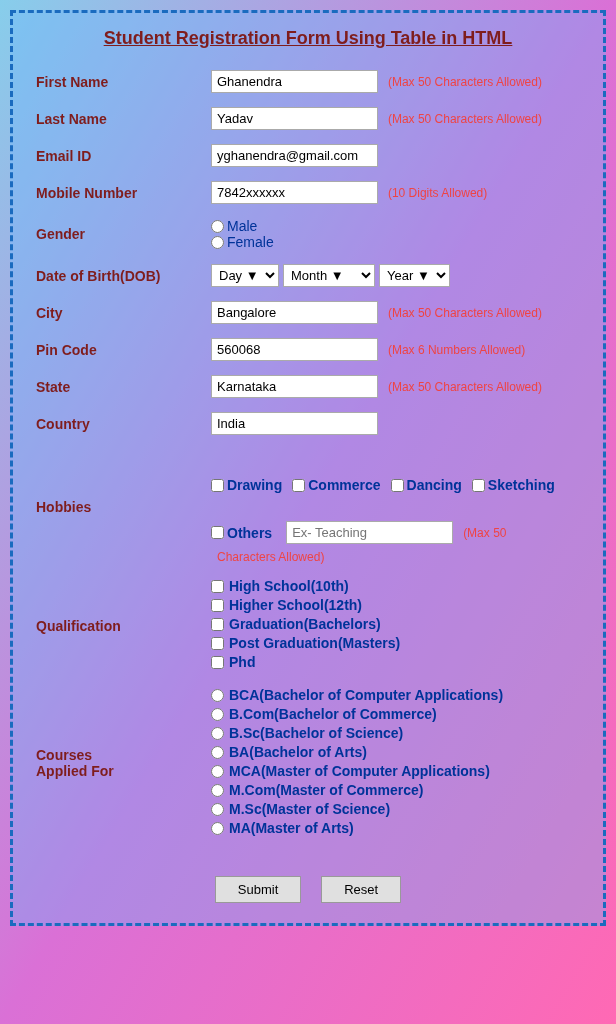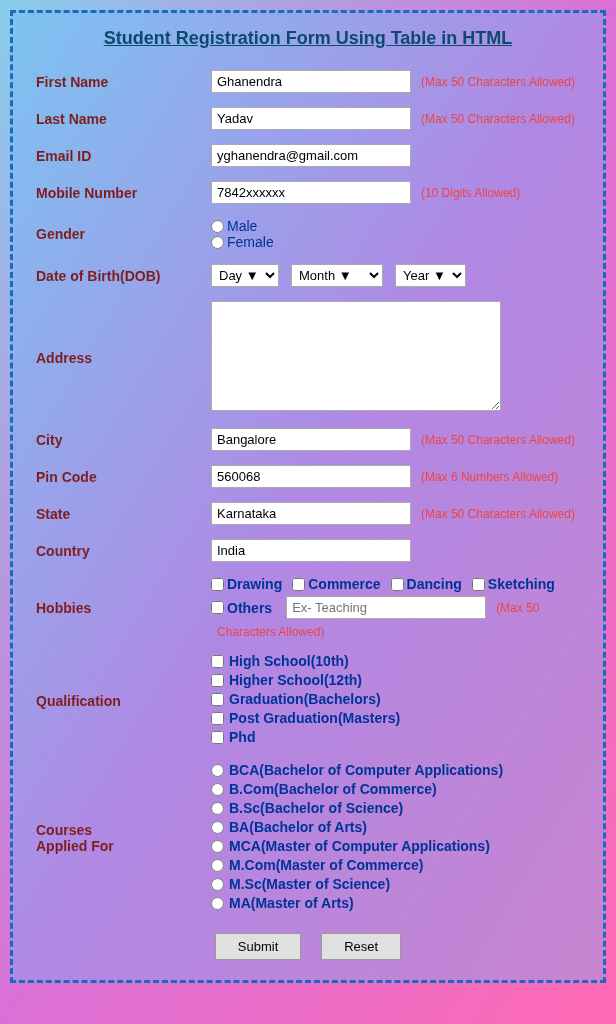--- a/index.html
+++ b/index.html
@@ -13,21 +13,21 @@
     .outer-wrapper {
       padding: 10px;
     }
     .form-container {
       border: 3px dashed #1a6bbf;
       background: rgba(100, 180, 255, 0.35);
       padding: 10px 15px 20px 15px;
     }
     .page-title {
       text-align: center;
-      color: #0c4a6e;
+      color: #7f1d1d;
       font-size: 18px;
       font-weight: bold;
       text-decoration: underline;
       margin-bottom: 14px;
       padding-top: 5px;
     }
     table {
       width: 100%;
       border-collapse: collapse;
     }
@@ -39,21 +39,21 @@
       font-weight: bold;
       color: #7f1d1d;
       width: 175px;
       vertical-align: middle;
     }
     td.input-cell {
       vertical-align: middle;
     }
     input[type="text"],
     input[type="email"] {
-      width: 200px;
+      width: 167px;
       padding: 3px 5px;
       border: 1px solid #aaa;
       background: white;
       font-size: 13px;
     }
     .hint-text {
       color: #ef4444;
       font-size: 12px;
       margin-left: 6px;
     }
@@ -79,20 +79,21 @@
       background: white;
       resize: vertical;
       font-size: 13px;
     }
     .checkbox-row {
       display: flex;
       flex-wrap: wrap;
       align-items: center;
       gap: 4px;
       margin-bottom: 4px;
+      margin-top: 28px;
     }
     .checkbox-item {
       display: flex;
       align-items: center;
       color: #003399;
       font-weight: bold;
       margin-right: 6px;
     }
     .checkbox-item input[type="checkbox"] {
       margin-right: 3px;
@@ -114,34 +115,34 @@
       align-items: center;
       color: #003399;
       font-weight: bold;
       margin-bottom: 3px;
     }
     .qual-list li input, .courses-list li input {
       margin-right: 5px;
     }
     .button-row {
       text-align: center;
-      margin-top: 12px;
+      margin-top: 30px;
     }
     .button-row button {
       padding: 5px 22px;
       margin: 0 8px;
       font-size: 13px;
       cursor: pointer;
       background: #e0e0e0;
       border: 1px solid #999;
     }
     .dob-cell {
       display: flex;
       align-items: flex-end;
-      gap: 12px;
+      gap: 4px;
     }
   </style>
 </head>
 <body>
 
 <div class="outer-wrapper">
   <div class="form-container">
     <div class="page-title">Student Registration Form Using Table in HTML</div>
 
     <table>
@@ -196,26 +197,20 @@
           <td class="label-cell">Date of Birth(DOB)</td>
           <td class="input-cell">
             <div class="dob-cell">
               <select><option>Day ▼</option><option>1</option><option>2</option><option>3</option><option>4</option><option>5</option><option>6</option><option>7</option><option>8</option><option>9</option><option>10</option><option>11</option><option>12</option><option>13</option><option>14</option><option>15</option><option>16</option><option>17</option><option>18</option><option>19</option><option>20</option><option>21</option><option>22</option><option>23</option><option>24</option><option>25</option><option>26</option><option>27</option><option>28</option><option>29</option><option>30</option><option>31</option></select>
               <select><option>Month ▼</option><option>January</option><option>February</option><option>March</option><option>April</option><option>May</option><option>June</option><option>July</option><option>August</option><option>September</option><option>October</option><option>November</option><option>December</option></select>
               <select><option>Year ▼</option><option>2024</option><option>2023</option><option>2022</option><option>2021</option><option>2020</option><option>2019</option><option>2018</option><option>2017</option><option>2016</option><option>2015</option><option>2014</option><option>2013</option><option>2012</option><option>2011</option><option>2010</option><option>2009</option><option>2008</option><option>2007</option><option>2006</option><option>2005</option><option>2004</option><option>2003</option><option>2002</option><option>2001</option><option>2000</option><option>1999</option><option>1998</option><option>1997</option><option>1996</option><option>1995</option><option>1994</option><option>1993</option><option>1992</option><option>1991</option><option>1990</option><option>1989</option><option>1988</option><option>1987</option><option>1986</option><option>1985</option><option>1984</option><option>1983</option><option>1982</option><option>1981</option><option>1980</option><option>1979</option><option>1978</option><option>1977</option><option>1976</option><option>1975</option><option>1974</option><option>1973</option><option>1972</option><option>1971</option><option>1970</option><option>1969</option><option>1968</option><option>1967</option><option>1966</option><option>1965</option><option>1964</option><option>1963</option><option>1962</option><option>1961</option><option>1960</option><option>1959</option><option>1958</option><option>1957</option><option>1956</option><option>1955</option><option>1954</option><option>1953</option><option>1952</option><option>1951</option><option>1950</option></select>
             </div>
           </td>
         </tr>
 
-        <tr>
-          <td class="label-cell">Address</td>
-          <td class="input-cell">
-            <textarea style=""></textarea>
-          </td>
-        </tr>
 
         <tr>
           <td class="label-cell">City</td>
           <td class="input-cell">
             <input type="text" value="Bangalore" style="">
             <span class="hint-text">(Max 50 Characters Allowed)</span>
           </td>
         </tr>
 
         <tr>

